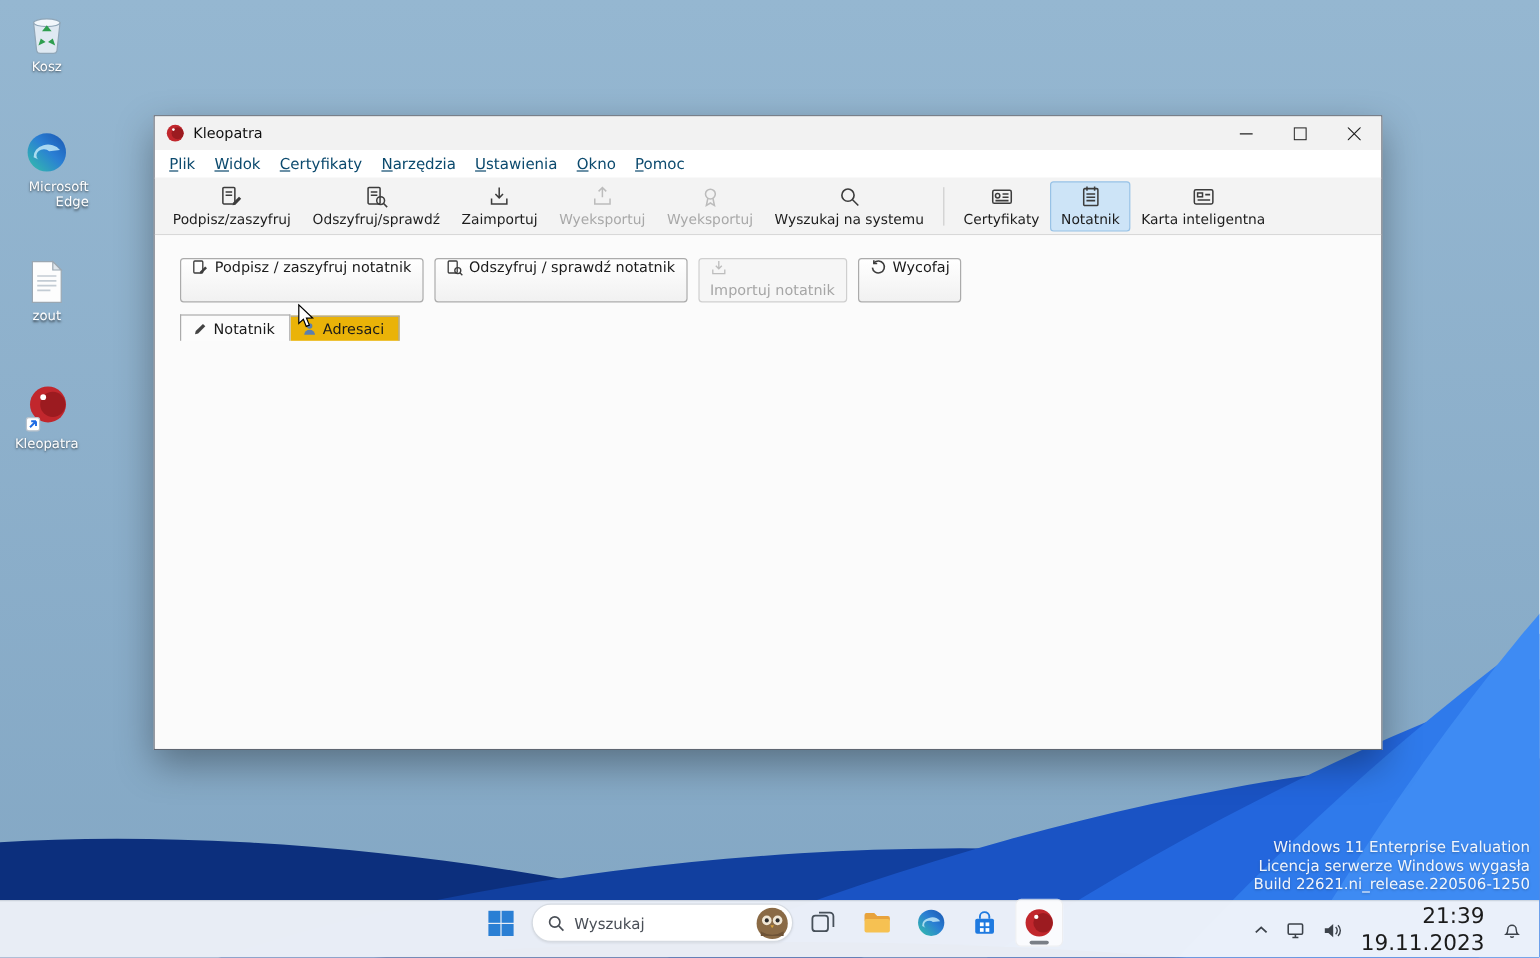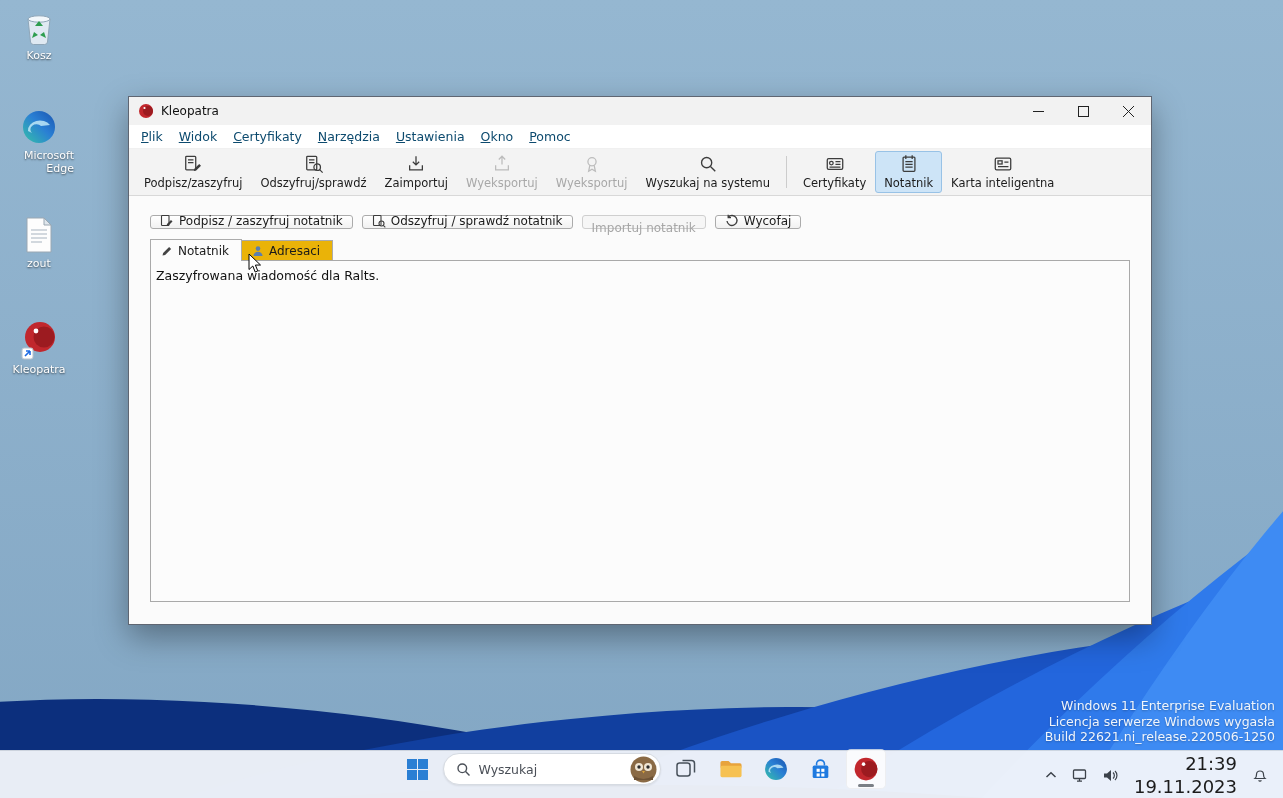--- a/index.html
+++ b/index.html
@@ -41,21 +41,21 @@
   .tbtn { display:flex; flex-direction:column; align-items:center; justify-content:center;
           gap:2px; padding:2px 8px; border:1px solid transparent; border-radius:3px; }
   .tbtn .lbl { font-size:11.5px; color:#1c1c1c; white-space:nowrap; }
   .tbtn.active { background:#cde4f7; border-color:#98c2e6; }
   .tbtn.disabled .lbl { color:#a8a8a8; }
   .tsep { width:1px; background:#cccccc; margin:5px 7px; }
 
   .content { flex:1; display:flex; flex-direction:column; padding:19px 21px 22px 21px;
              background:#fbfbfb; min-height:0; }
   .actionrow { display:flex; gap:9px; margin-bottom:10px; }
-  .abtn { display:inline-flex; align-items:flex-end; gap:5px; height:14px; padding:0 9px;
+  .abtn { display:inline-flex; align-items:flex-start; gap:5px; height:37px; padding:0 9px;
           font-size:12px; color:#1a1a1a; background:linear-gradient(#ffffff,#f1f1f1);
           border:1px solid #ababab; border-radius:3px; white-space:nowrap; }
   .abtn.disabled { color:#a6a6a6; border-color:#cfcfcf; background:#f6f6f6;flex-direction:column; }
 
   .tabsrow { display:flex; align-items:flex-end; height:21px; }
   .tab { display:inline-flex; align-items:center; gap:5px; font-size:12px; color:#1a1a1a;
          padding:3px 12px 3px 10px; border:1px solid #ababab; border-bottom:none;
          background:#eab308; margin-bottom:-1px; position:relative; }
   .tab.active { background:#fcfcfc; z-index:2; padding-top:4px; }
   .tab + .tab { border-left:none; }
@@ -298,23 +298,20 @@
         </div>
         <div class="tab">
           <svg width="12" height="12" viewBox="0 0 12 12">
             <circle cx="6" cy="3.6" r="2.3" fill="#5b7fae"></circle>
               <path d="M1.5 11 a4.5 4.2 0 0 1 9 0 z" fill="#5b7fae"></path>
           </svg>
           <span>Adresaci</span>
         </div>
       </div>
 
-      <div class="editor">
-        <div class="editor-text">Zaszyfrowana wiadomość dla Ralts.</div>
-      </div>
     </div>
   </div>
 
   <div class="taskbar">
     <div class="tb-center">
       <div class="tb-btn">
         <svg width="23" height="23" viewBox="0 0 23 23">
           <rect x="1" y="1" width="10" height="10" fill="#2a7fd4"></rect>
             <rect x="12" y="1" width="10" height="10" fill="#2a7fd4"></rect>
           <rect x="1" y="12" width="10" height="10" fill="#2a7fd4"></rect>

